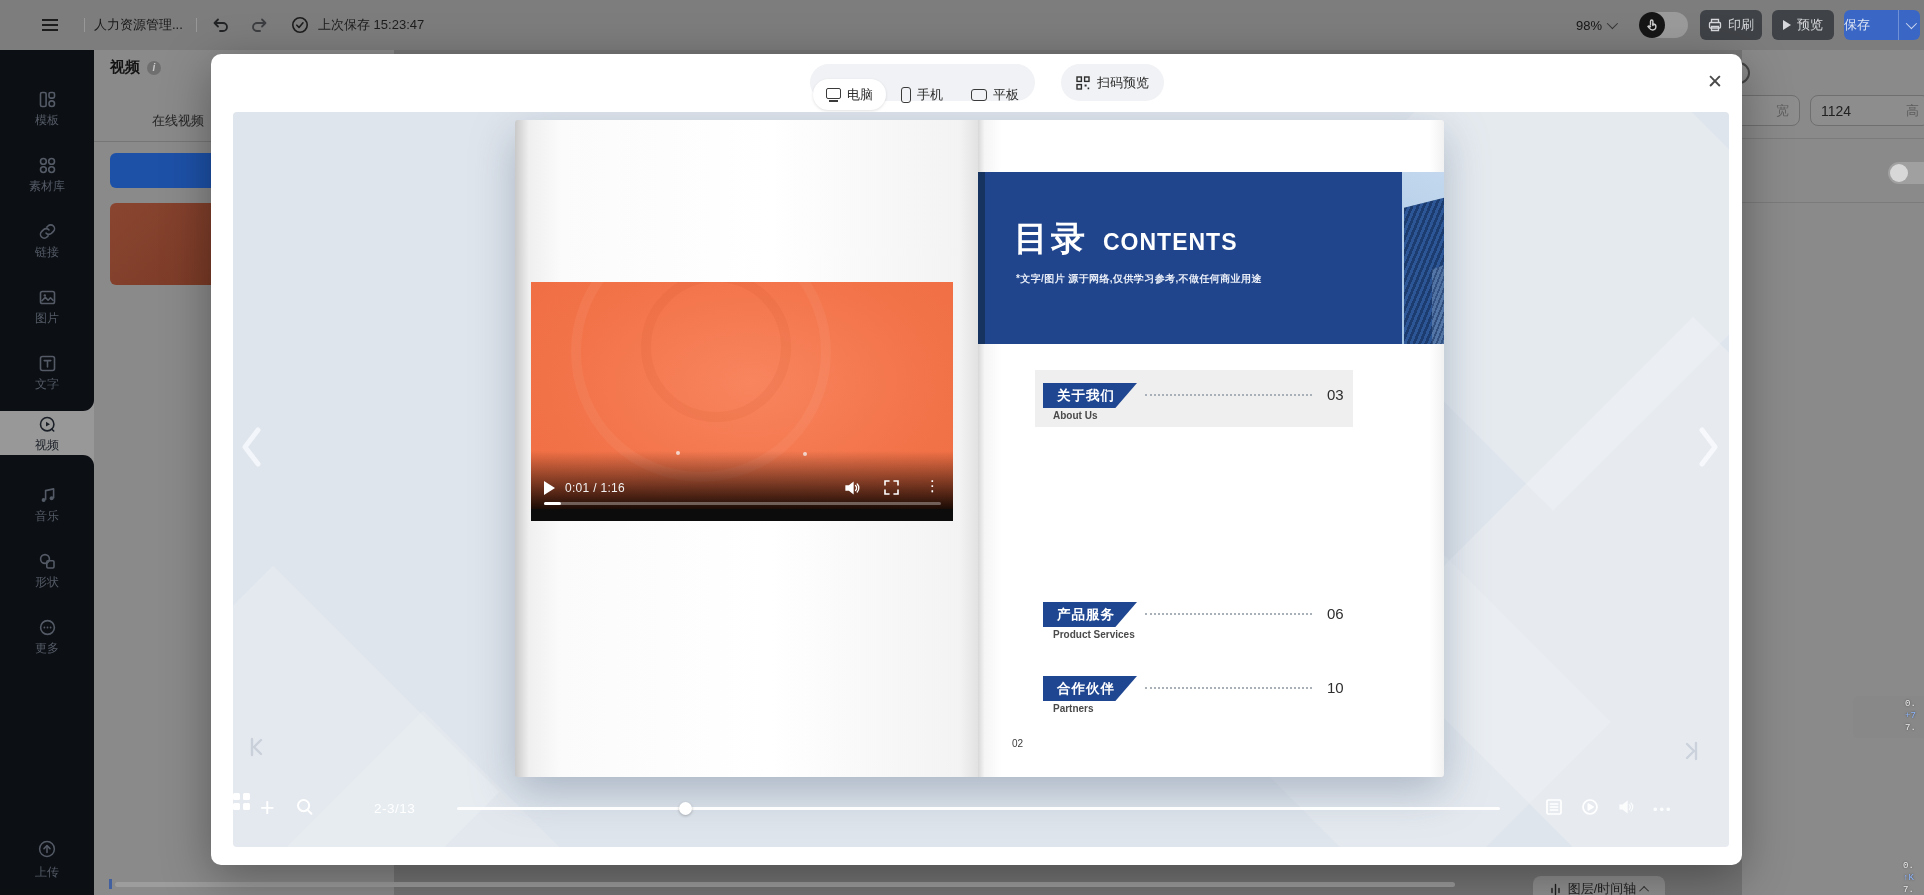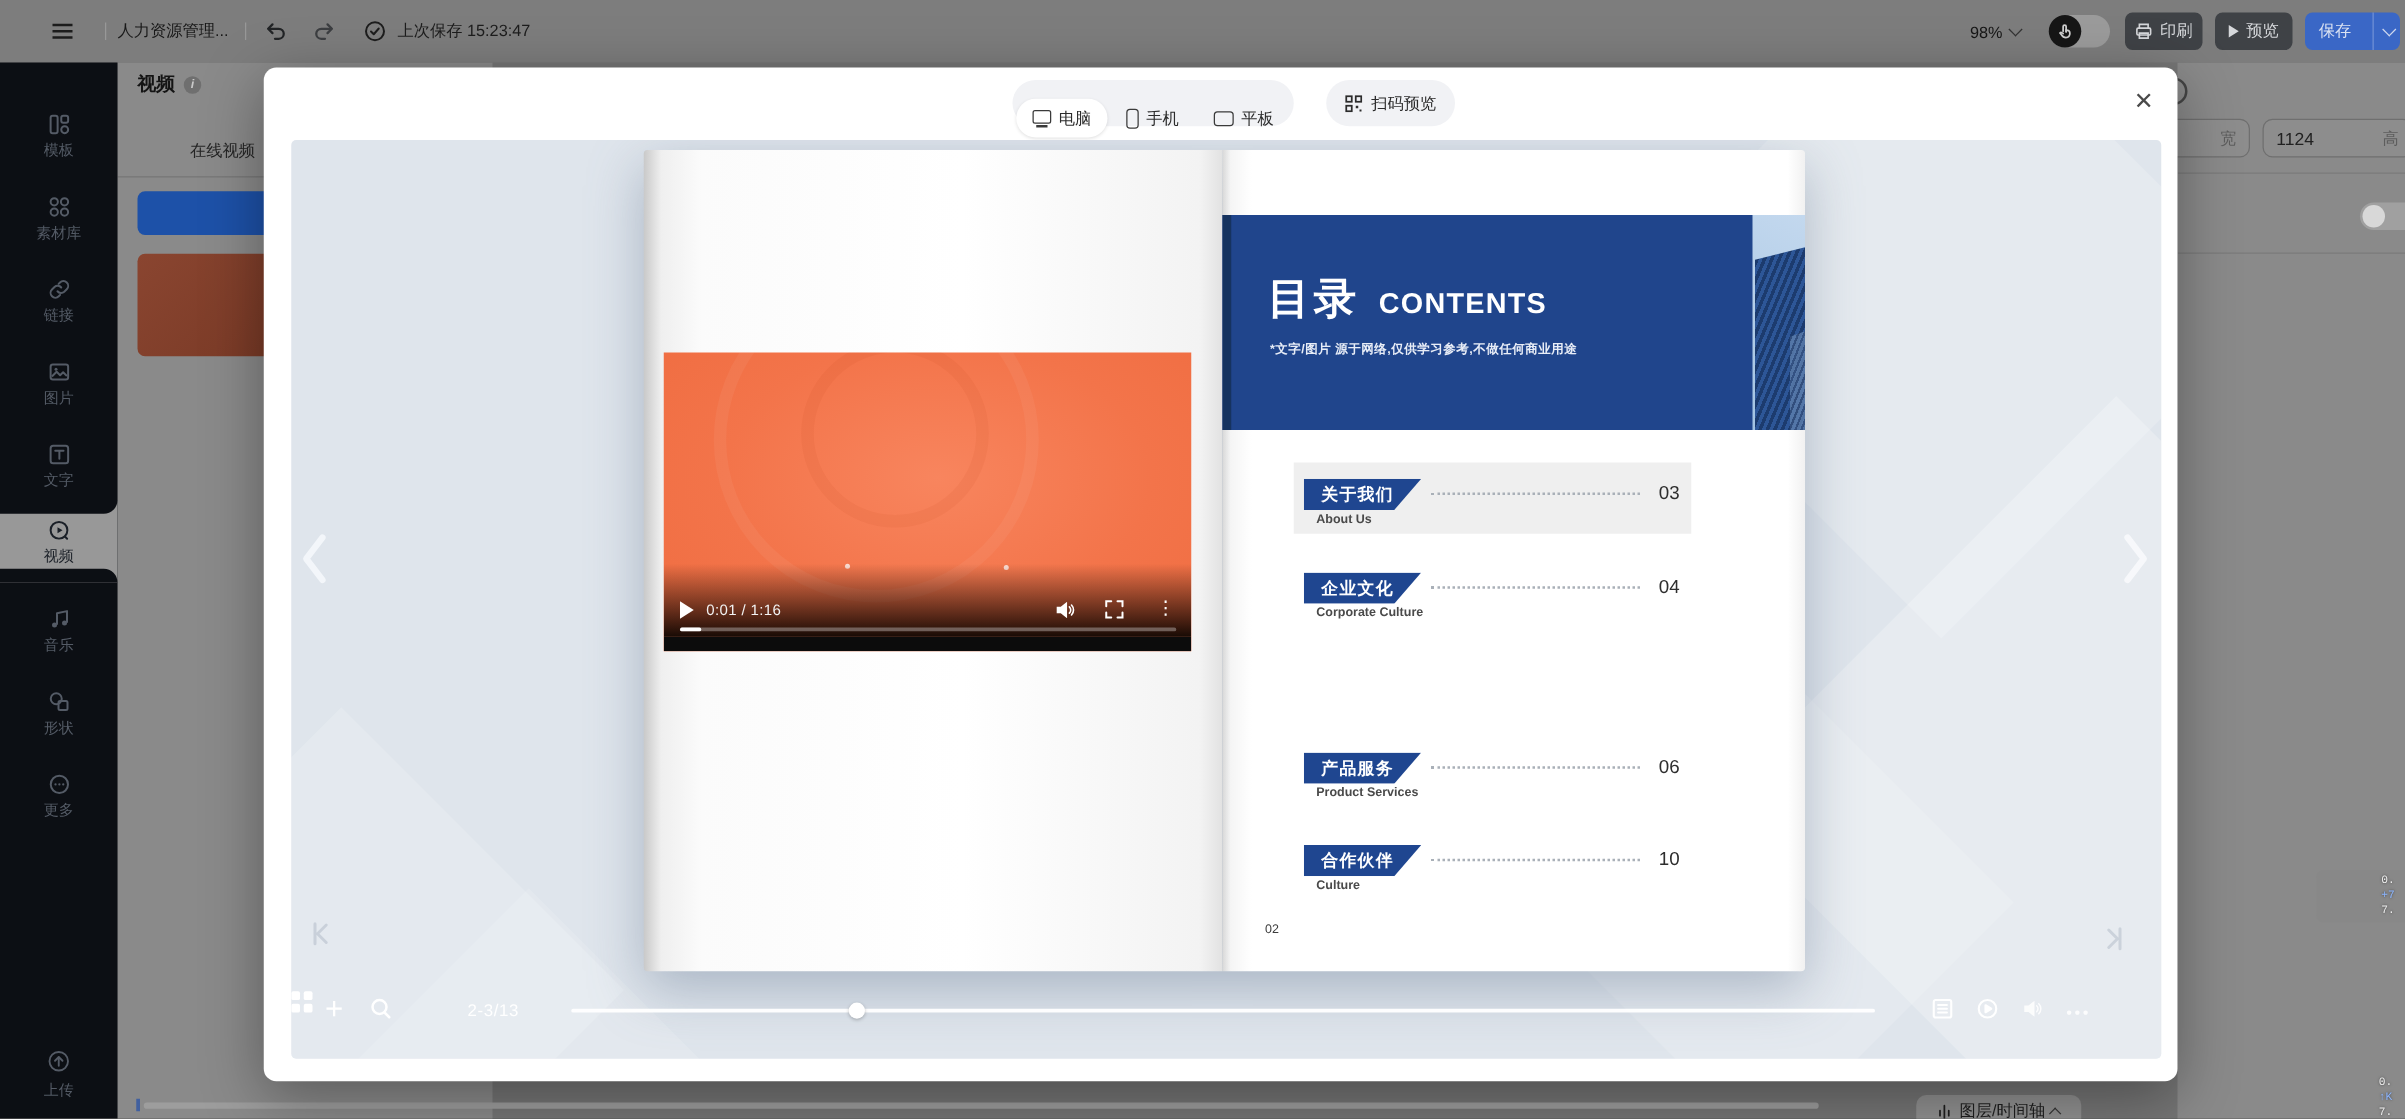--- a/index.html
+++ b/index.html
@@ -17,21 +17,21 @@
   .tb-ic svg{display:block;}
   .saved{left:318px;font-size:13px;color:#1d1d1d;white-space:nowrap;}
   .zoombox{left:1576px;font-size:13px;color:#161616;gap:5px;}
   .chev-d{display:inline-block;width:8px;height:8px;border-right:1.6px solid #333;border-bottom:1.6px solid #333;transform:rotate(45deg) translateY(-2px);}
   .touchpill{left:1639px;top:12px;width:49px;height:26px;border-radius:13px;background:#9b9b9b;}
   .touchpill .knob{position:absolute;left:0;top:0;width:26px;height:26px;border-radius:50%;background:#161616;display:flex;align-items:center;justify-content:center;}
   .tb-btn{position:absolute;top:10px;height:30px;border-radius:6px;background:#3f4246;color:#d6d8db;font-size:13px;display:flex;align-items:center;justify-content:center;gap:6px;cursor:pointer;}
   .btn-print{left:1700px;width:62px;}
   .btn-preview{left:1772px;width:62px;}
   .btn-save{left:1844px;width:76px;background:#3a67c6;color:#dbe2f2;padding:0;}
-  .btn-save .main{flex:1;text-align:center;}
+  .btn-save .main{flex:1;}
   .btn-save .dd{width:22px;height:100%;border-left:1px solid rgba(255,255,255,.28);display:flex;align-items:center;justify-content:center;}
   .btn-save .chev-d{border-color:#cfd8ee;}
   .play-tri{display:inline-block;width:0;height:0;border-left:8px solid #d6d8db;border-top:5px solid transparent;border-bottom:5px solid transparent;}
 
   
   .sidebar{position:absolute;left:0;top:50px;width:94px;height:845px;background:#0c0f14;z-index:2;}
   .sb-items{position:absolute;left:0;top:20px;width:94px;}
   .sb-item{position:relative;width:94px;height:66px;display:flex;flex-direction:column;align-items:center;justify-content:center;gap:5px;color:#545b66;cursor:pointer;}
   .sb-item .sb-label{font-size:12px;line-height:1;}
   .sb-item svg{display:block;}
@@ -474,40 +474,34 @@
           </div>
           <div class="toc-disc">*文字/图片 源于网络,仅供学习参考,不做任何商业用途</div>
           <div class="toc-list">
   <div class="toc-row hl" style="top: 250px;">
     <div class="toc-tag"><span class="tag-zh">关于我们</span></div>
     <div class="toc-leader"></div>
     <div class="toc-page">03</div>
     <div class="toc-en">About Us</div>
   </div>
 
-  <div class="toc-row" style="top: 325px;">
-    <div class="toc-tag"><span class="tag-zh">企业文化</span></div>
-    <div class="toc-leader"></div>
-    <div class="toc-page">04</div>
-    <div class="toc-en">Corporate Culture</div>
-  </div>
 
 
   <div class="toc-row" style="top: 469px;">
     <div class="toc-tag"><span class="tag-zh">产品服务</span></div>
     <div class="toc-leader"></div>
     <div class="toc-page">06</div>
     <div class="toc-en">Product Services</div>
   </div>
 
   <div class="toc-row" style="top: 543px;">
     <div class="toc-tag"><span class="tag-zh">合作伙伴</span></div>
     <div class="toc-leader"></div>
     <div class="toc-page">10</div>
-    <div class="toc-en">Culture</div>
+    <div class="toc-en">Partners</div>
   </div>
 </div>
           <div class="pagenum">02</div>
         </div>
       </div>
 
       <div class="nav-chev" style="left:4px;top:312px">
         <svg width="28" height="46" viewBox="0 0 28 46" fill="none" stroke="#f3f6fa" stroke-width="5" stroke-linecap="round" stroke-linejoin="round">
             <path d="M21 6 8 23l13 17"></path>
           </svg>

